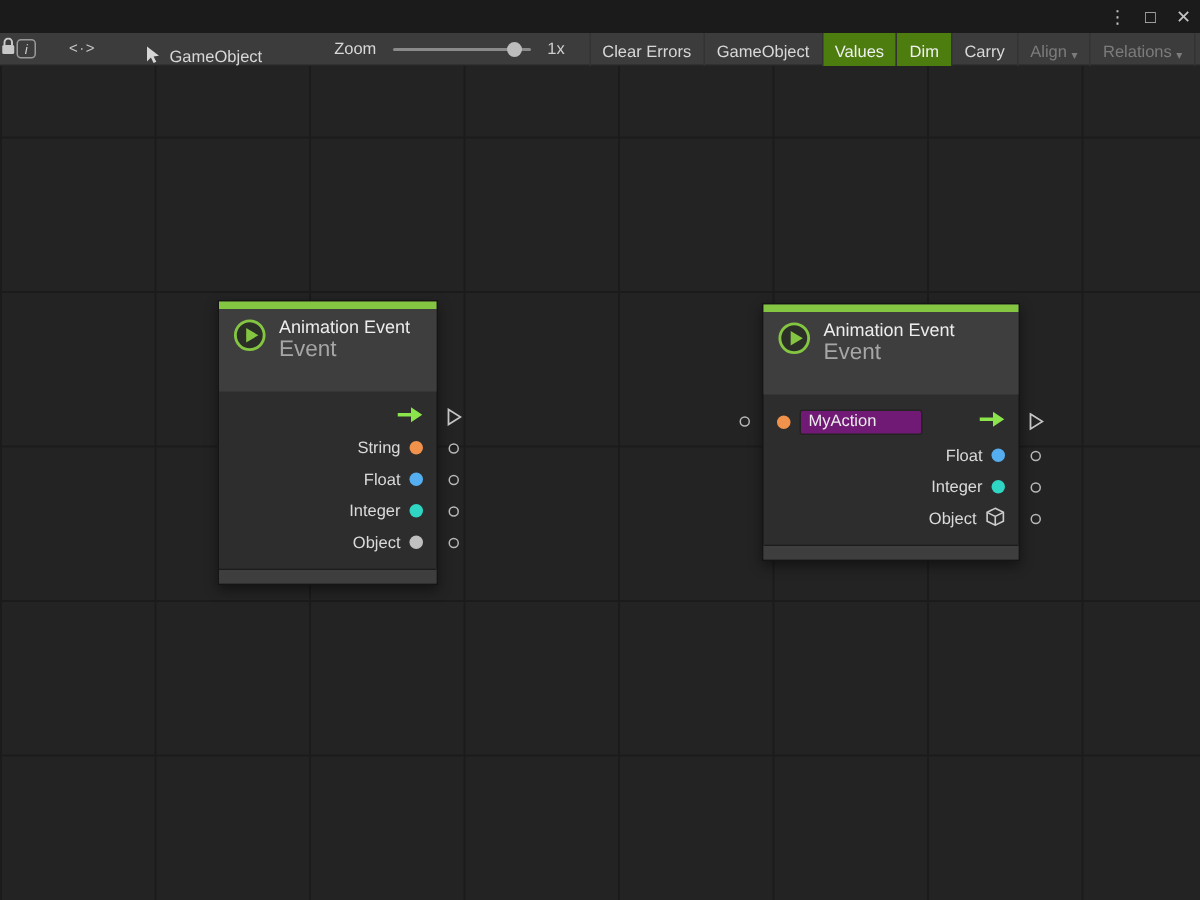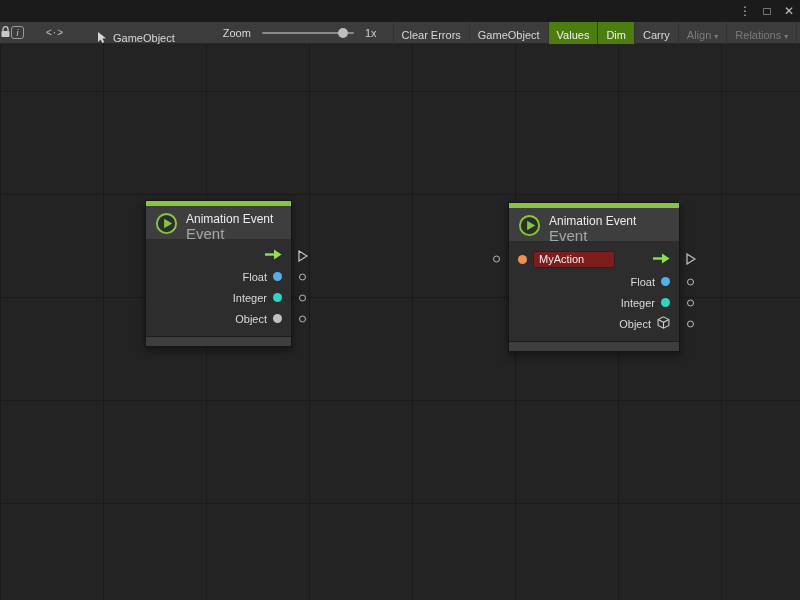--- a/index.html
+++ b/index.html
@@ -39,39 +39,39 @@
   
   .canvas{position:relative;width:800px;height:556px;background-color:#232323;
     background-image:linear-gradient(#1b1b1b 1px,transparent 1px),
       linear-gradient(90deg,#1b1b1b 1px,transparent 1px);
     background-size:103px 103px;background-position:0px 47px;}
 
   
   .node{position:absolute;background:#2d2d2d;border:1px solid #151515;
     box-shadow:0 3px 8px rgba(0,0,0,.45);}
   .node-accent{height:5px;background:#84c642;}
-  .node-header{background:#3e3e3e;display:flex;align-items:flex-end;gap:8px;padding:6px 9px 0;}
+  .node-header{background:#3e3e3e;display:flex;align-items:flex-start;gap:8px;padding:6px 9px 21px;}
   .node-title{font-size:12px;color:#ececec;line-height:13px;}
   .node-sub{font-size:15px;color:#a6a6a6;margin-top:3px;line-height:10px;}
   .node-body{padding:6px 0 7px;}
   .port-row{position:relative;height:21px;display:flex;align-items:center;
     justify-content:flex-end;gap:6px;padding:0 9px;font-size:11px;color:#dadada;}
   .port-row.left-align{justify-content:flex-start;height:24px;}
   .spacer{flex:1;}
   .type-dot{width:9px;height:9px;border-radius:50%;flex:0 0 auto;}
   .dot-string{background:#f0924c;}
   .dot-float{background:#55aef0;}
   .dot-integer{background:#2fd6c3;}
   .dot-object{background:#c0c0c0;}
   .port-circle{position:absolute;right:-15px;top:50%;transform:translateY(-50%);
     width:7px;height:7px;border:1px solid #b8b8b8;border-radius:50%;}
   .port-circle.in{left:-16px;right:auto;}
   .port-tri{position:absolute;right:-17px;top:50%;transform:translateY(-50%);display:flex;}
   .node-footer{height:10px;background:#3e3e3e;border-top:1px solid #1c1c1c;}
-  .action-input{width:82px;height:17px;background:#7f1d1d;border:1px solid #232323;
+  .action-input{width:82px;height:17px;background:#701a75;border:1px solid #232323;
     border-radius:2px;color:#ececec;font-size:11px;padding:0 5px;outline:none;
     font-family:"Liberation Sans",sans-serif;}
 </style>
 </head>
 <body>
 
 <div class="tabbar">
   <div class="win-controls">
     <span>⋮</span>
     <span>□</span>
@@ -161,20 +161,25 @@
           <svg width="17" height="11" viewBox="0 0 17 11">
             <path d="M0 5.5 H10" stroke="#8ce44c" stroke-width="2.4"></path>
             <polygon points="9,0.5 16.5,5.5 9,10.5" fill="#8ce44c"></polygon>
           </svg>
         </span>
         <span class="port-tri">
           <svg width="10" height="12" viewBox="0 0 10 12">
             <polygon points="1,1 9,6 1,11" fill="none" stroke="#c4c4c4" stroke-width="1.2"></polygon>
           </svg>
         </span>
+      </div>
+      <div class="port-row">
+        <span>String</span>
+        <span class="type-dot dot-string"></span>
+        <span class="port-circle"></span>
       </div>
       <div class="port-row">
         <span>Float</span>
         <span class="type-dot dot-float"></span>
         <span class="port-circle"></span>
       </div>
       <div class="port-row">
         <span>Integer</span>
         <span class="type-dot dot-integer"></span>
         <span class="port-circle"></span>

